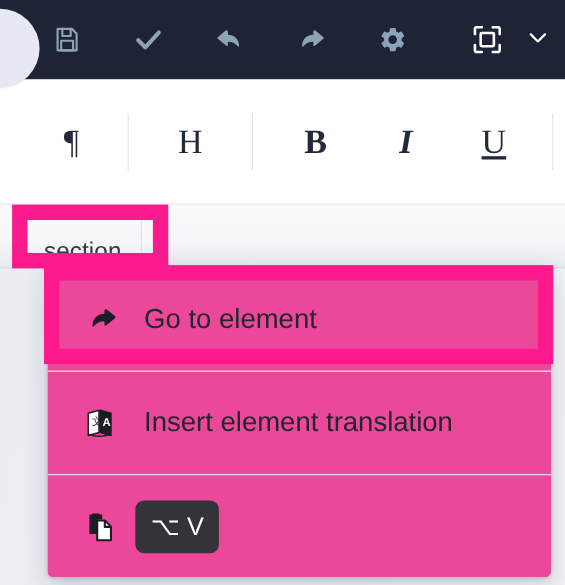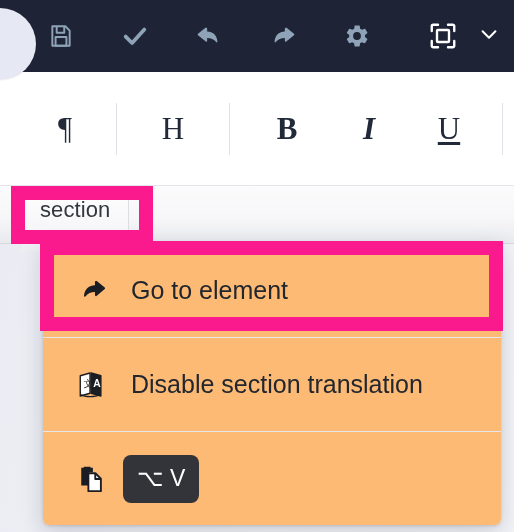--- a/index.html
+++ b/index.html
@@ -117,25 +117,25 @@
     top: 186px;
     width: 514px;
     height: 57px;
     background: linear-gradient(#fbfbfc 0%, #f7f7f9 55%, #e9eaee 100%);
     border-bottom: 1px solid #d7d9de;
     z-index: 2;
   }
   .tab-item {
     position: absolute;
     left: 22px;
-    top: 11px;
+    top: 1px;
     height: 54px;
     padding: 0 18px;
     display: flex;
-    align-items: flex-start;
+    align-items: flex-end;
     background: linear-gradient(#fcfcfd 0%, #f6f6f8 60%, #eceef1 100%);
     border-right: 1px solid #dcdee3;
     box-sizing: border-box;
     cursor: pointer;
   }
   .tab-label {
     font-size: 22px;
     color: #33383f;
     font-family: "Liberation Sans", sans-serif;
     letter-spacing: .1px;
@@ -154,21 +154,21 @@
     z-index: 5;
   }
   .menu-item {
     position: relative;
     height: 94px;
     display: flex;
     align-items: center;
     box-sizing: border-box;
     padding: 0 18px 0 34px;
     cursor: pointer;
-    background: #fdba74;
+    background: #ec4899;
   }
   .menu-item + .menu-item { border-top: 1px solid #e6e7ea; }
   .menu-icon {
     width: 46px;
     flex: 0 0 auto;
     display: flex;
     align-items: center;
     justify-content: flex-start;
     color: #1a1d23;
   }
@@ -364,21 +364,21 @@
     <div class="menu-item">
       <span class="menu-icon">
         <svg width="30" height="30" viewBox="0 0 24 24" fill="none">
           <path d="M2.6 4.6 10.4 2.4v16.2L2.6 20.8z" fill="#ffffff" stroke="#1a1d23" stroke-width="1.1" stroke-linejoin="round"></path>
           <path d="M11.3 2.4 19.1 4.6v16.2l-7.8-2.2z" fill="#1a1d23" stroke="#1a1d23" stroke-width="1.1" stroke-linejoin="round"></path>
           <text x="5.1" y="13.3" font-family="'Liberation Sans',sans-serif" font-size="7.6" fill="#1a1d23">文</text>
           <text x="12.9" y="13.6" font-family="'Liberation Sans',sans-serif" font-size="8.2" font-weight="bold" fill="#ffffff">A</text>
           <path d="M3.4 19.9c2.9 1.8 11.3 1.8 14.2 0" stroke="#1a1d23" stroke-width="1" fill="none" stroke-linecap="round"></path>
         </svg>
       </span>
-      <span class="menu-label">Disable section translation</span>
+      <span class="menu-label">Insert element translation</span>
     </div>
 
     <div class="menu-item">
       <span class="menu-icon">
         <svg width="30" height="30" viewBox="0 0 24 24">
           <path d="M3.4 3h9.3v3.6H9.4v10.6H3.4z" fill="#1a1d23"></path>
           <path d="M5.4 2.2h5.4v1.6H5.4z" fill="#1a1d23"></path>
           <path d="M9.1 7.4h5.6l4.4 4.4v9.9H9.1z" fill="#ffffff" stroke="#1a1d23" stroke-width="1.5" stroke-linejoin="round"></path>
           <path d="M14.6 7.6v4.4h4.4" fill="none" stroke="#1a1d23" stroke-width="1.5" stroke-linejoin="round"></path>
         </svg>

